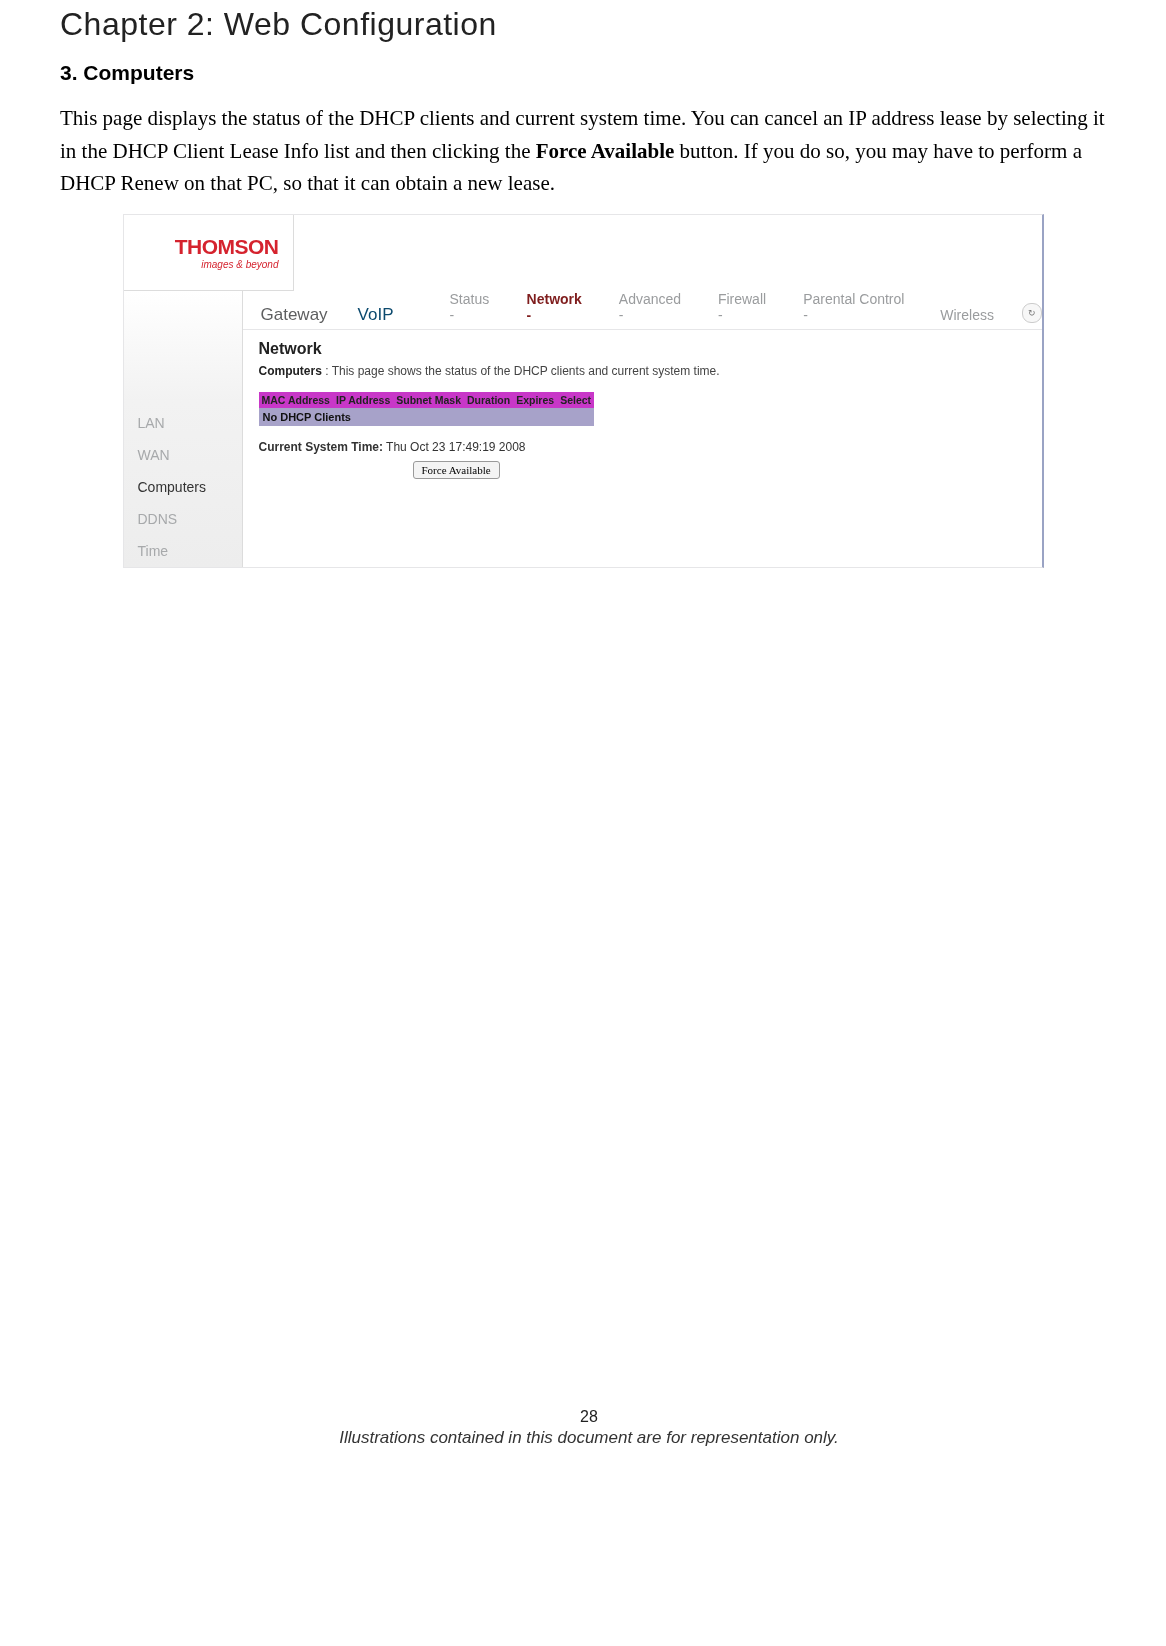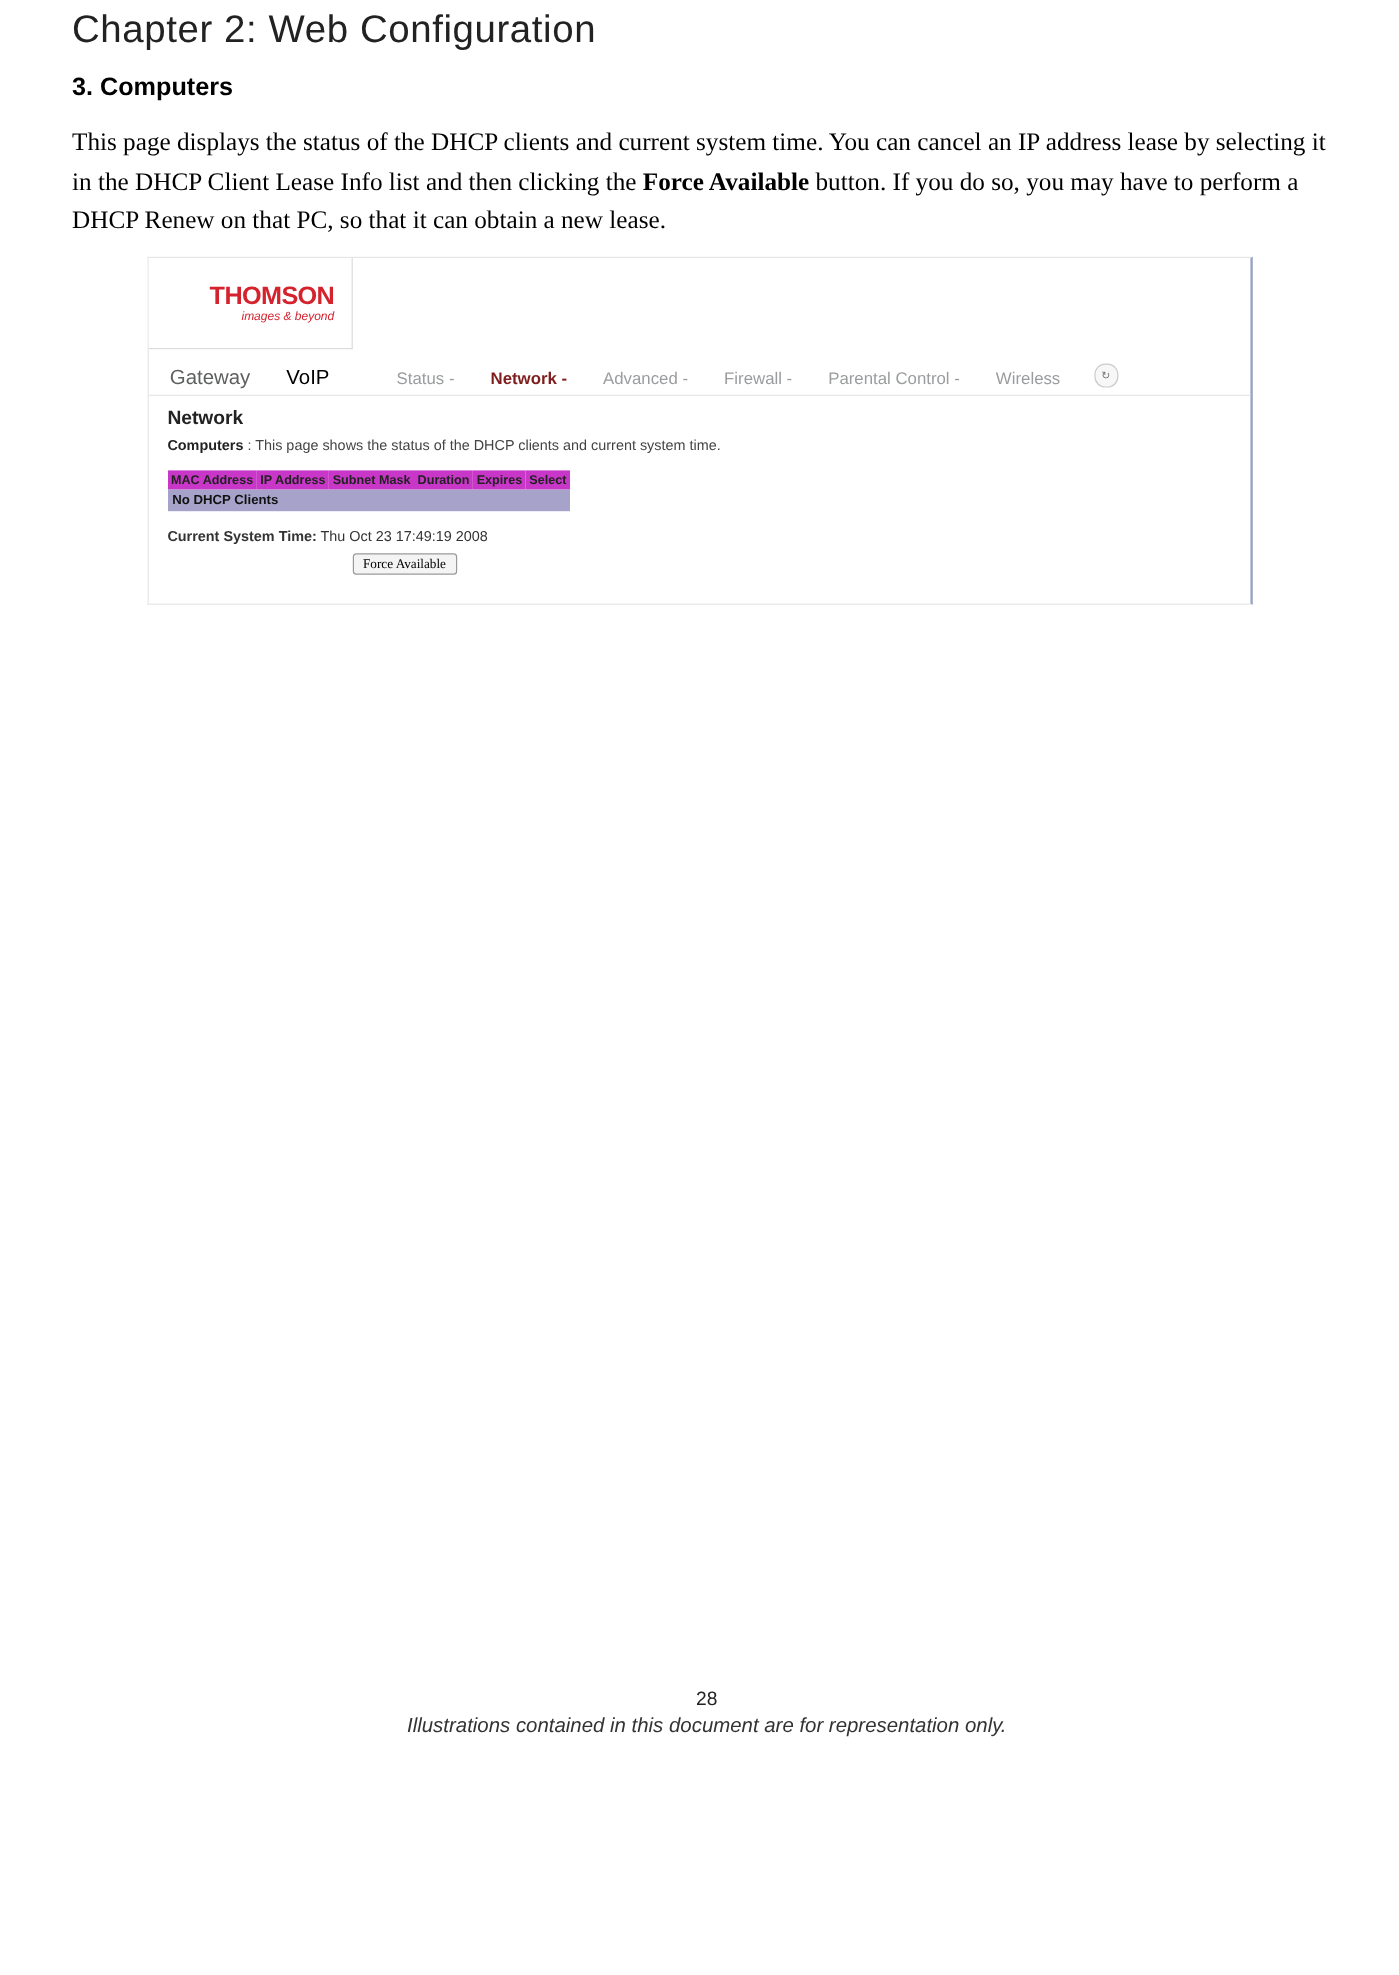--- a/index.html
+++ b/index.html
@@ -133,21 +133,21 @@
     font-size: 14px;
     color: #9a9c9e;
   }
   .tab {
     padding: 8px 8px 6px 8px;
     color: #9a9c9e;
     font-family: Arial, sans-serif;
   }
   .tab.big {
     font-size: 17px;
-    color: #000000;
+    color: #0c4a6e;
     padding-bottom: 4px;
   }
   .tab.active-big {
     color: #5e5f60;
   }
   .tab.active {
     color: #7f1d1d;
     font-weight: bold;
   }
   .nav-dropdown-icon {
@@ -296,20 +296,27 @@
 
   <div class="shot">
     <div class="shot-header">
       <div class="shot-logo-cell">
         <div class="thomson-word">THOMSON</div>
         <div class="thomson-tag">images &amp; beyond</div>
       </div>
     </div>
 
     <div class="shot-body">
+      <div class="shot-side">
+        <div class="side-item">LAN</div>
+        <div class="side-item">WAN</div>
+        <div class="side-item active">Computers</div>
+        <div class="side-item">DDNS</div>
+        <div class="side-item">Time</div>
+      </div>
 
       <div class="shot-main">
         <div class="tabrow">
           <span class="tab big active-big">Gateway</span>
           <span class="tab big">VoIP</span>
           <span style="flex:0 0 12px"></span>
           <span class="tab">Status -</span>
           <span class="tab active">Network -</span>
           <span class="tab">Advanced -</span>
           <span class="tab">Firewall -</span>

